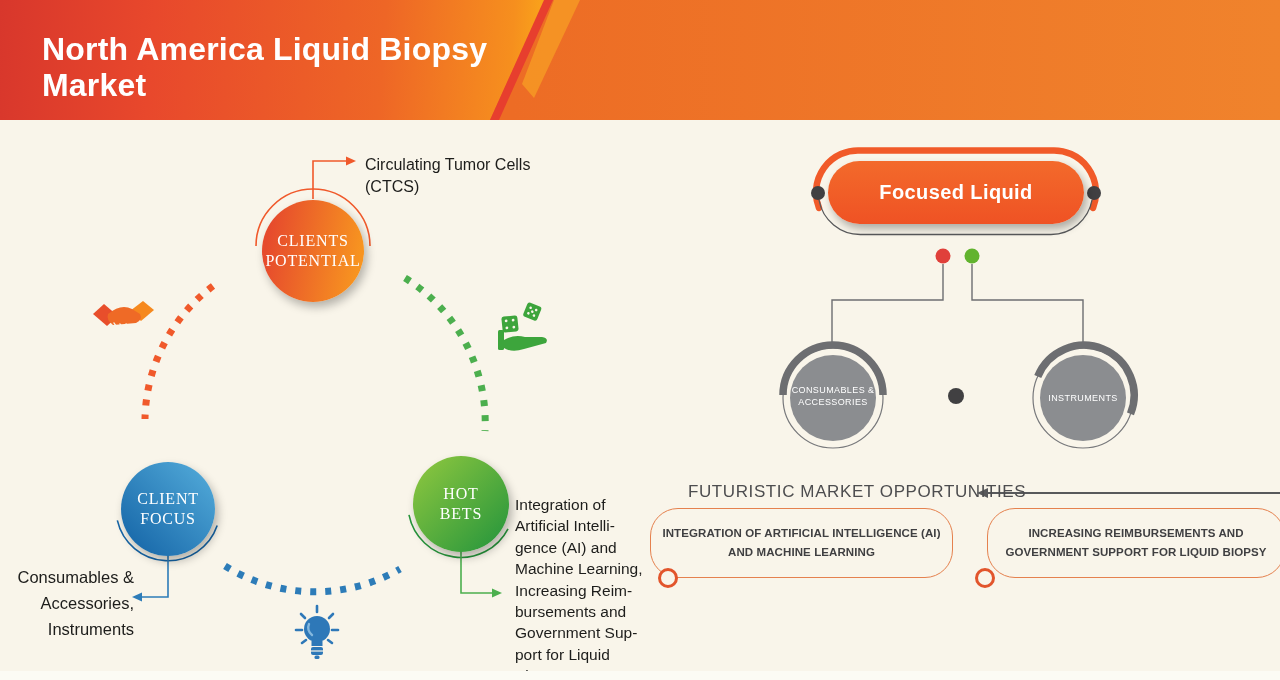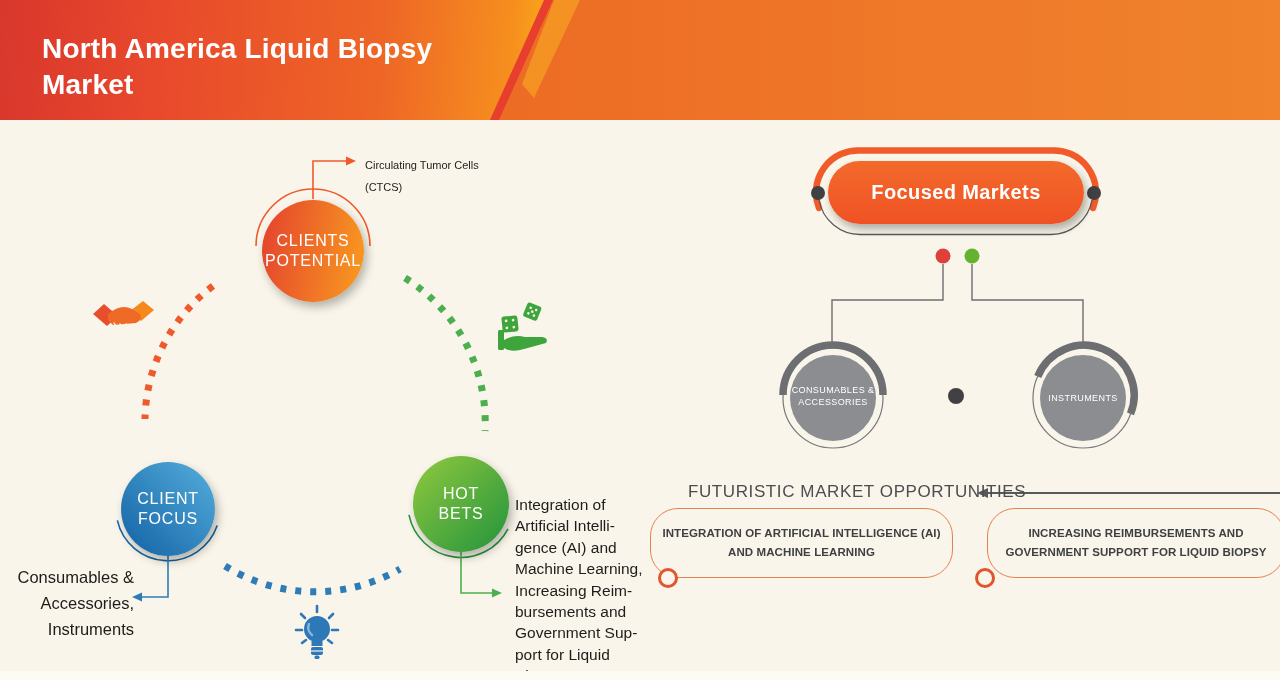--- a/index.html
+++ b/index.html
@@ -27,42 +27,43 @@
     background:#e73e2e;
     clip-path:polygon(544px 0,553px 0,499px 120px,490px 120px);
   }
   .header-wedge{
     left:0; top:0; width:1280px; height:120px;
     background:rgba(249,166,35,.65);
     clip-path:polygon(554px 0,580px 0,534px 98px,522px 84px);
   }
   .header-title{
     left:42px; top:31px; width:500px;
-    color:#ffffff; font-size:28px; font-weight:bold; line-height:36px; letter-spacing:.2px;
+    color:#ffffff; font-size:32px; font-weight:bold; line-height:36px; letter-spacing:.2px;
   }
   .header-sub{
     left:575px; top:27px; width:680px;
     color:#fdf4de; font-size:20.5px; line-height:27px;
   }
 
   
   .node{
     border-radius:50%; display:flex; align-items:center; justify-content:center;
     color:#fff; text-align:center; font-size:16px; letter-spacing:.8px; line-height:20px;
     box-shadow:3px 5px 10px rgba(0,0,0,.28);
+    font-family:Liberation Serif, serif;
   }
   .node-cp{ left:262px; top:200px; width:102px; height:102px;
     background:linear-gradient(100deg,#e64a2d 10%,#f79420 90%); }
   .node-cf{ left:121px; top:462px; width:94px; height:94px;
     background:linear-gradient(225deg,#52aad9 5%,#1565a7 95%); }
   .node-hb{ left:413px; top:456px; width:96px; height:96px;
     background:linear-gradient(135deg,#8cc63f 5%,#27963c 95%); }
 
   .callout{ color:#1d1d1b; }
-  .callout-ctcs{ left:365px; top:154px; width:180px; font-size:11px; line-height:22px; }
+  .callout-ctcs{ left:365px; top:154px; width:180px; font-size:16px; line-height:22px; }
   .callout-cf{ left:12px; top:564px; width:122px; font-size:16.5px; line-height:26px; text-align:right; }
   .callout-hb{ left:515px; top:494px; width:140px; font-size:15.5px; line-height:21.4px; }
 
   
   .pill{
     left:828px; top:161px; width:256px; height:63px; border-radius:32px;
     background:linear-gradient(180deg,#f36a2b,#ef5224);
     display:flex; align-items:center; justify-content:center;
     color:#fff; font-size:20px; font-weight:bold; letter-spacing:.4px;
     box-shadow:3px 5px 8px rgba(0,0,0,.3);
@@ -236,21 +237,21 @@
   <div class="abs callout callout-hb pre">Integration of
 Artificial Intelli-
 gence (AI) and
 Machine Learning,
 Increasing Reim-
 bursements and
 Government Sup-
 port for Liquid
 Biopsy</div>
 
-  <div class="abs pill">Focused Markets</div>
+  <div class="abs pill">Focused Liquid</div>
 
   <div class="abs disc-label disc-label-1 pre">CONSUMABLES &amp;
 ACCESSORIES</div>
   <div class="abs disc-label disc-label-2 pre">INSTRUMENTS</div>
 
   <div class="abs opp-heading">FUTURISTIC MARKET OPPORTUNITIES</div>
   <div class="abs opp-box opp-box-1 pre">INTEGRATION OF ARTIFICIAL INTELLIGENCE (AI)
 AND MACHINE LEARNING</div>
   <div class="abs opp-box opp-box-2 pre">INCREASING REIMBURSEMENTS AND
 GOVERNMENT SUPPORT FOR LIQUID BIOPSY</div>

